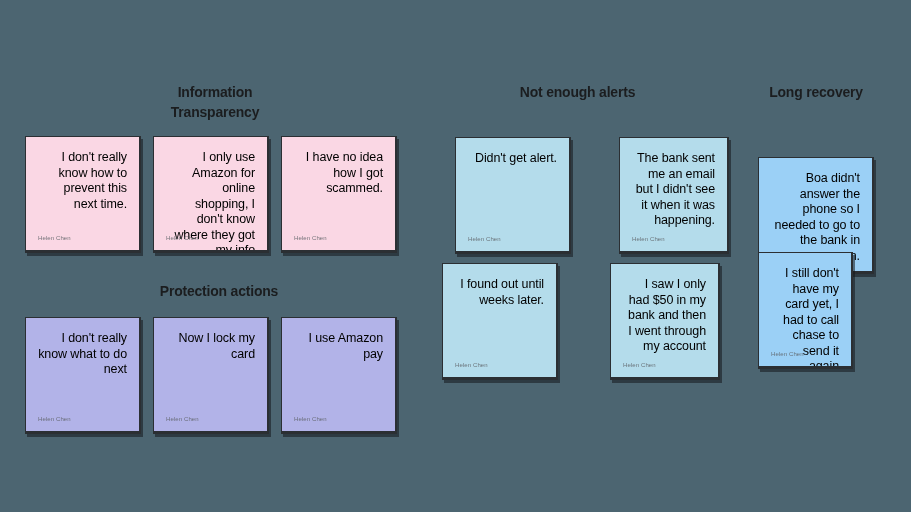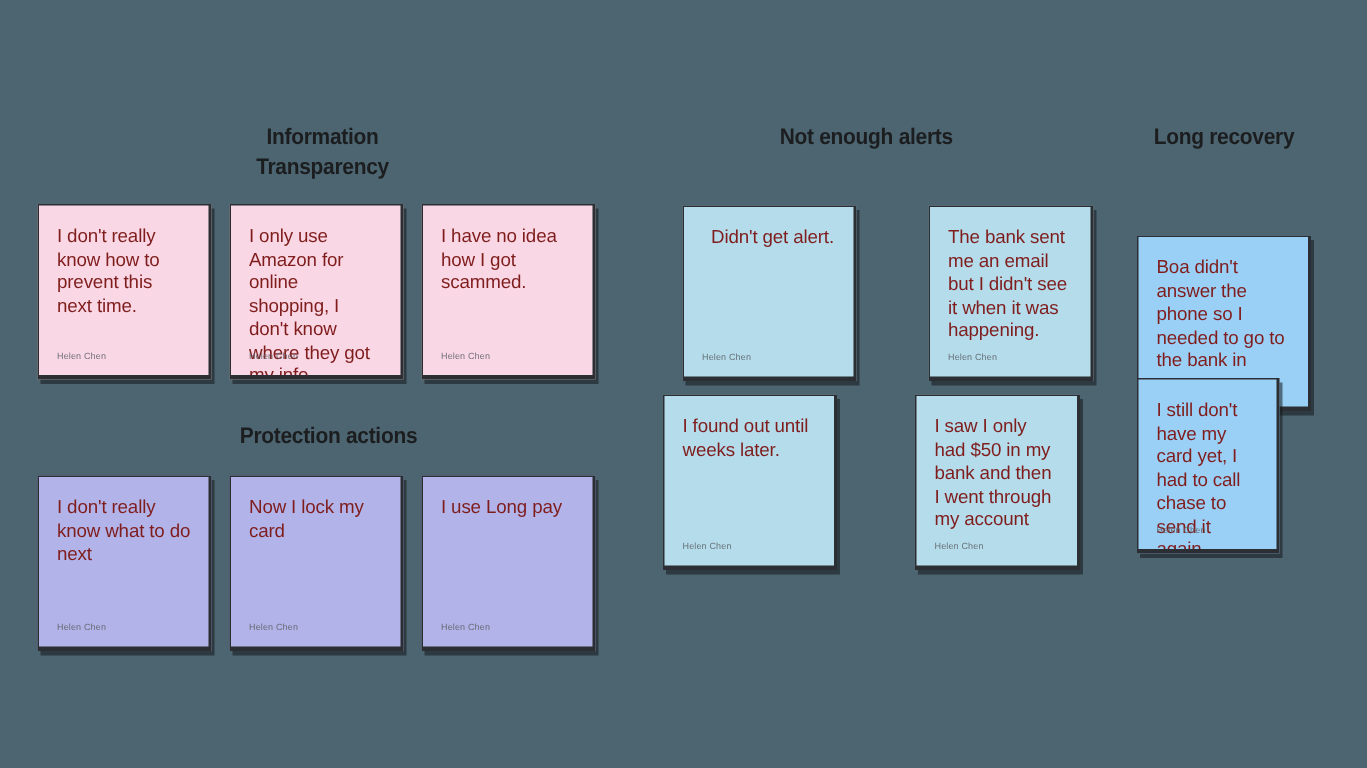--- a/index.html
+++ b/index.html
@@ -44,27 +44,28 @@
     border-bottom-width: 3px;
     box-shadow: 2px 3px 0 rgba(20, 24, 28, 0.55);
     padding: 13px 12px 8px 12px;
     display: flex;
     flex-direction: column;
     justify-content: flex-start;
     overflow: hidden;
   }
 
   .sticky .sticky-text {
-    color: #7f1d1d;
+    color: #000000;
     font-family: "Liberation Sans", sans-serif;
     font-size: 12.5px;
     line-height: 15.5px;
     letter-spacing: -0.1px;
     flex: 0 0 auto;
     word-wrap: break-word;
+    text-align: right;
   }
 
   .sticky .sticky-author {
     position: absolute;
     left: 12px;
     bottom: 8px;
     font-family: "Liberation Sans", sans-serif;
     font-size: 6px;
     line-height: 8px;
     letter-spacing: 0.1px;
@@ -98,21 +99,21 @@
     <div class="group-heading" style="left: 155px; top: 281px; width: 128px;">Protection actions</div>
     <div class="sticky c-purple" style="left: 25px; top: 317px; width: 116px; height: 117px;">
       <div class="sticky-text">I don't really know what to do next</div>
       <div class="sticky-author">Helen Chen</div>
     </div>
     <div class="sticky c-purple" style="left: 153px; top: 317px; width: 116px; height: 117px;">
       <div class="sticky-text">Now I lock my card</div>
       <div class="sticky-author">Helen Chen</div>
     </div>
     <div class="sticky c-purple" style="left: 281px; top: 317px; width: 116px; height: 117px;">
-      <div class="sticky-text">I use Long pay</div>
+      <div class="sticky-text">I use Amazon pay</div>
       <div class="sticky-author">Helen Chen</div>
     </div>
     <div class="group-heading" style="left: 512px; top: 82px; width: 131px;">Not enough alerts</div>
     <div class="sticky c-cyan" style="left: 455px; top: 137px; width: 116px; height: 117px; padding-left: 18px;">
       <div class="sticky-text">Didn't get alert.</div>
       <div class="sticky-author">Helen Chen</div>
     </div>
     <div class="sticky c-cyan" style="left: 583px; top: 137px; width: 110px; height: 117px; margin-left: 36px;">
       <div class="sticky-text">The bank sent me an email but I didn't see it when it was happening.</div>
       <div class="sticky-author">Helen Chen</div>

